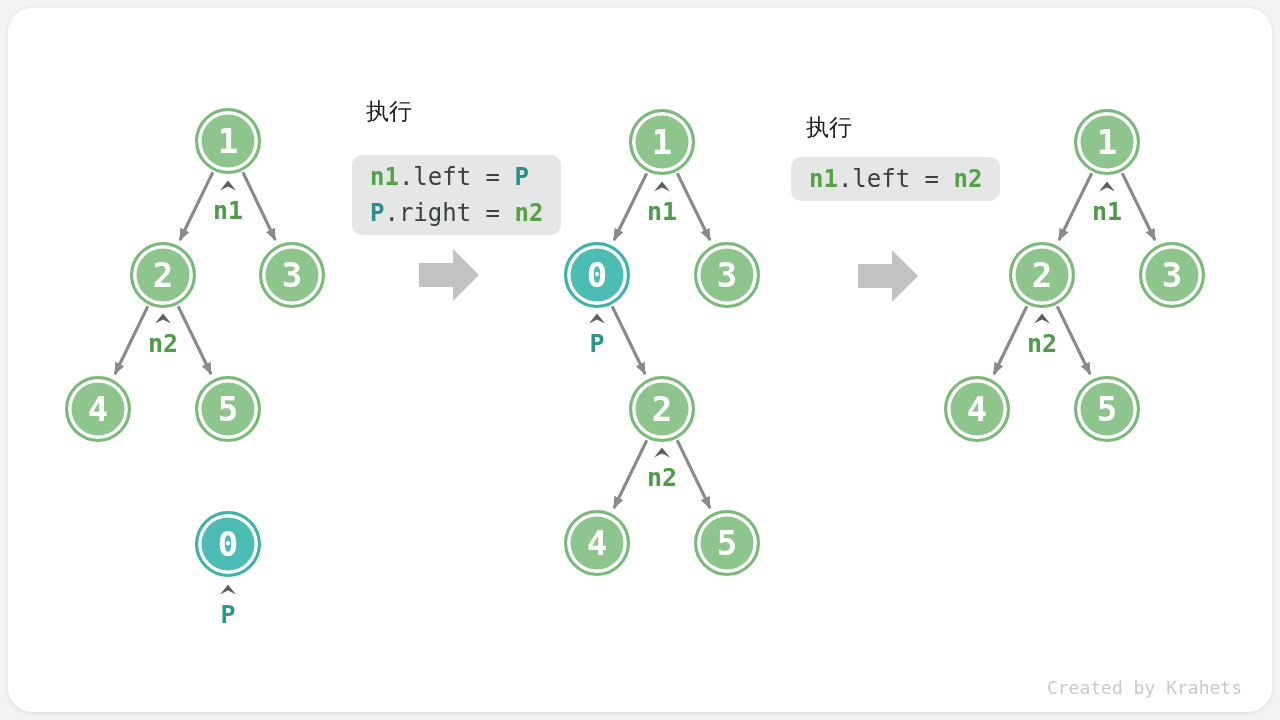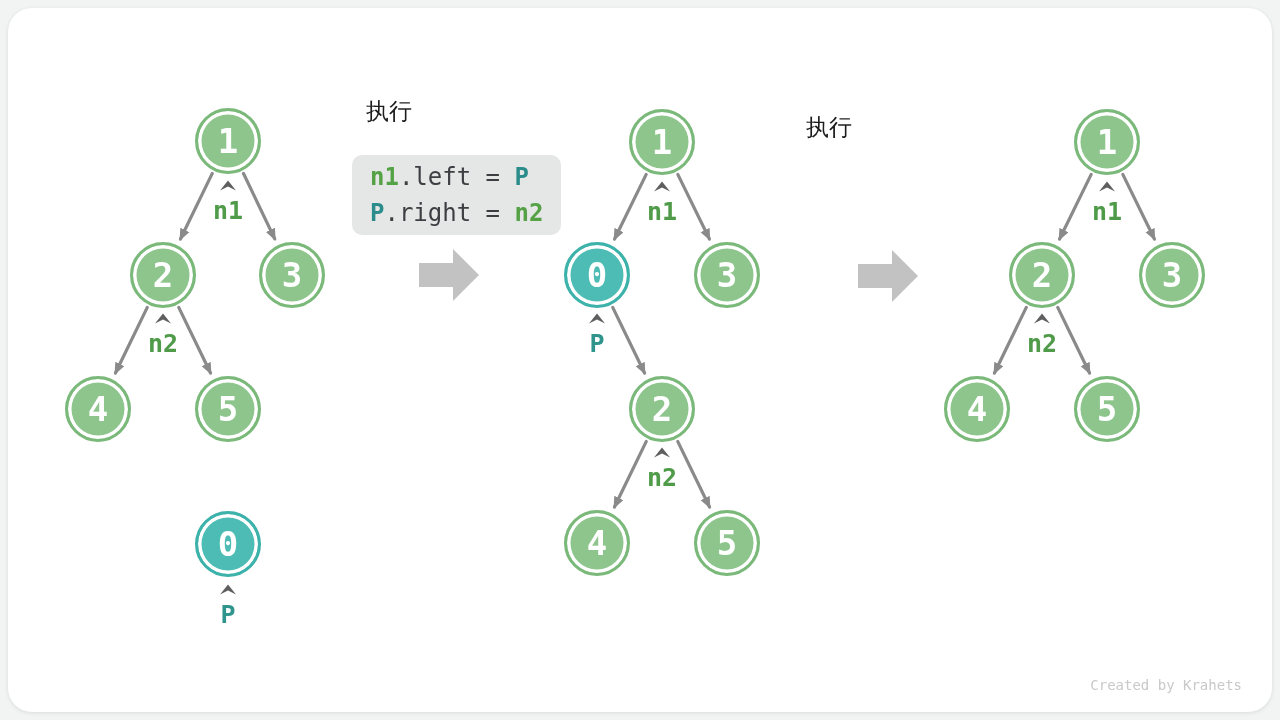--- a/index.html
+++ b/index.html
@@ -28,21 +28,21 @@
     font-size:23px; font-weight:500; color:#1c1c1c;
   }
   .code-box{
     position:absolute; background:#e5e6e6; border-radius:10px;
     padding:4px 18px; font-family:"DejaVu Sans Mono",monospace; font-size:24px; line-height:36px;
     white-space:pre;
   }
   .code-box .b{font-weight:bold;}
   .watermark{
     position:absolute; right:38px; top:677px;
-    font-family:"DejaVu Sans Mono",monospace; font-size:14px; color:#c9c9c9;
+    font-family:"DejaVu Sans Mono",monospace; font-size:18px; color:#c9c9c9;
   }
   .h1{left:366px; top:96px;}
   .h2{left:806px; top:112px;}
   .cb1{left:352px; top:155px;}
   .cb2{left:791px; top:157px;}
 </style>
 </head>
 <body>
 
 <div class="card"></div>
@@ -135,15 +135,16 @@
           <path d="M1,10.5 L9,0.5 L17,10.5 L9,6.5 Z" fill="#5f5f5f"></path>
         </svg>
         <div class="lbl" style="color: rgb(79, 155, 73);">n2</div>
       </div>
     </div>
 
   <div class="exec-heading h1">执行</div>
   <div class="code-box cb1" id="code-box-1"><div><span class="b" style="color: rgb(84, 162, 69);">n1</span><span style="color: rgb(59, 63, 66);">.left = </span><span class="b" style="color: rgb(43, 140, 140);">P</span></div><div><span class="b" style="color: rgb(43, 140, 140);">P</span><span style="color: rgb(59, 63, 66);">.right = </span><span class="b" style="color: rgb(84, 162, 69);">n2</span></div></div>
 
   <div class="exec-heading h2">执行</div>
+  <div class="code-box cb2" id="code-box-2"><div><span class="b" style="color: rgb(84, 162, 69);">n1</span><span style="color: rgb(59, 63, 66);">.left = </span><span class="b" style="color: rgb(84, 162, 69);">n2</span></div></div>
 
   <div class="watermark">Created by Krahets</div>
 </div>
 
 </body></html>

